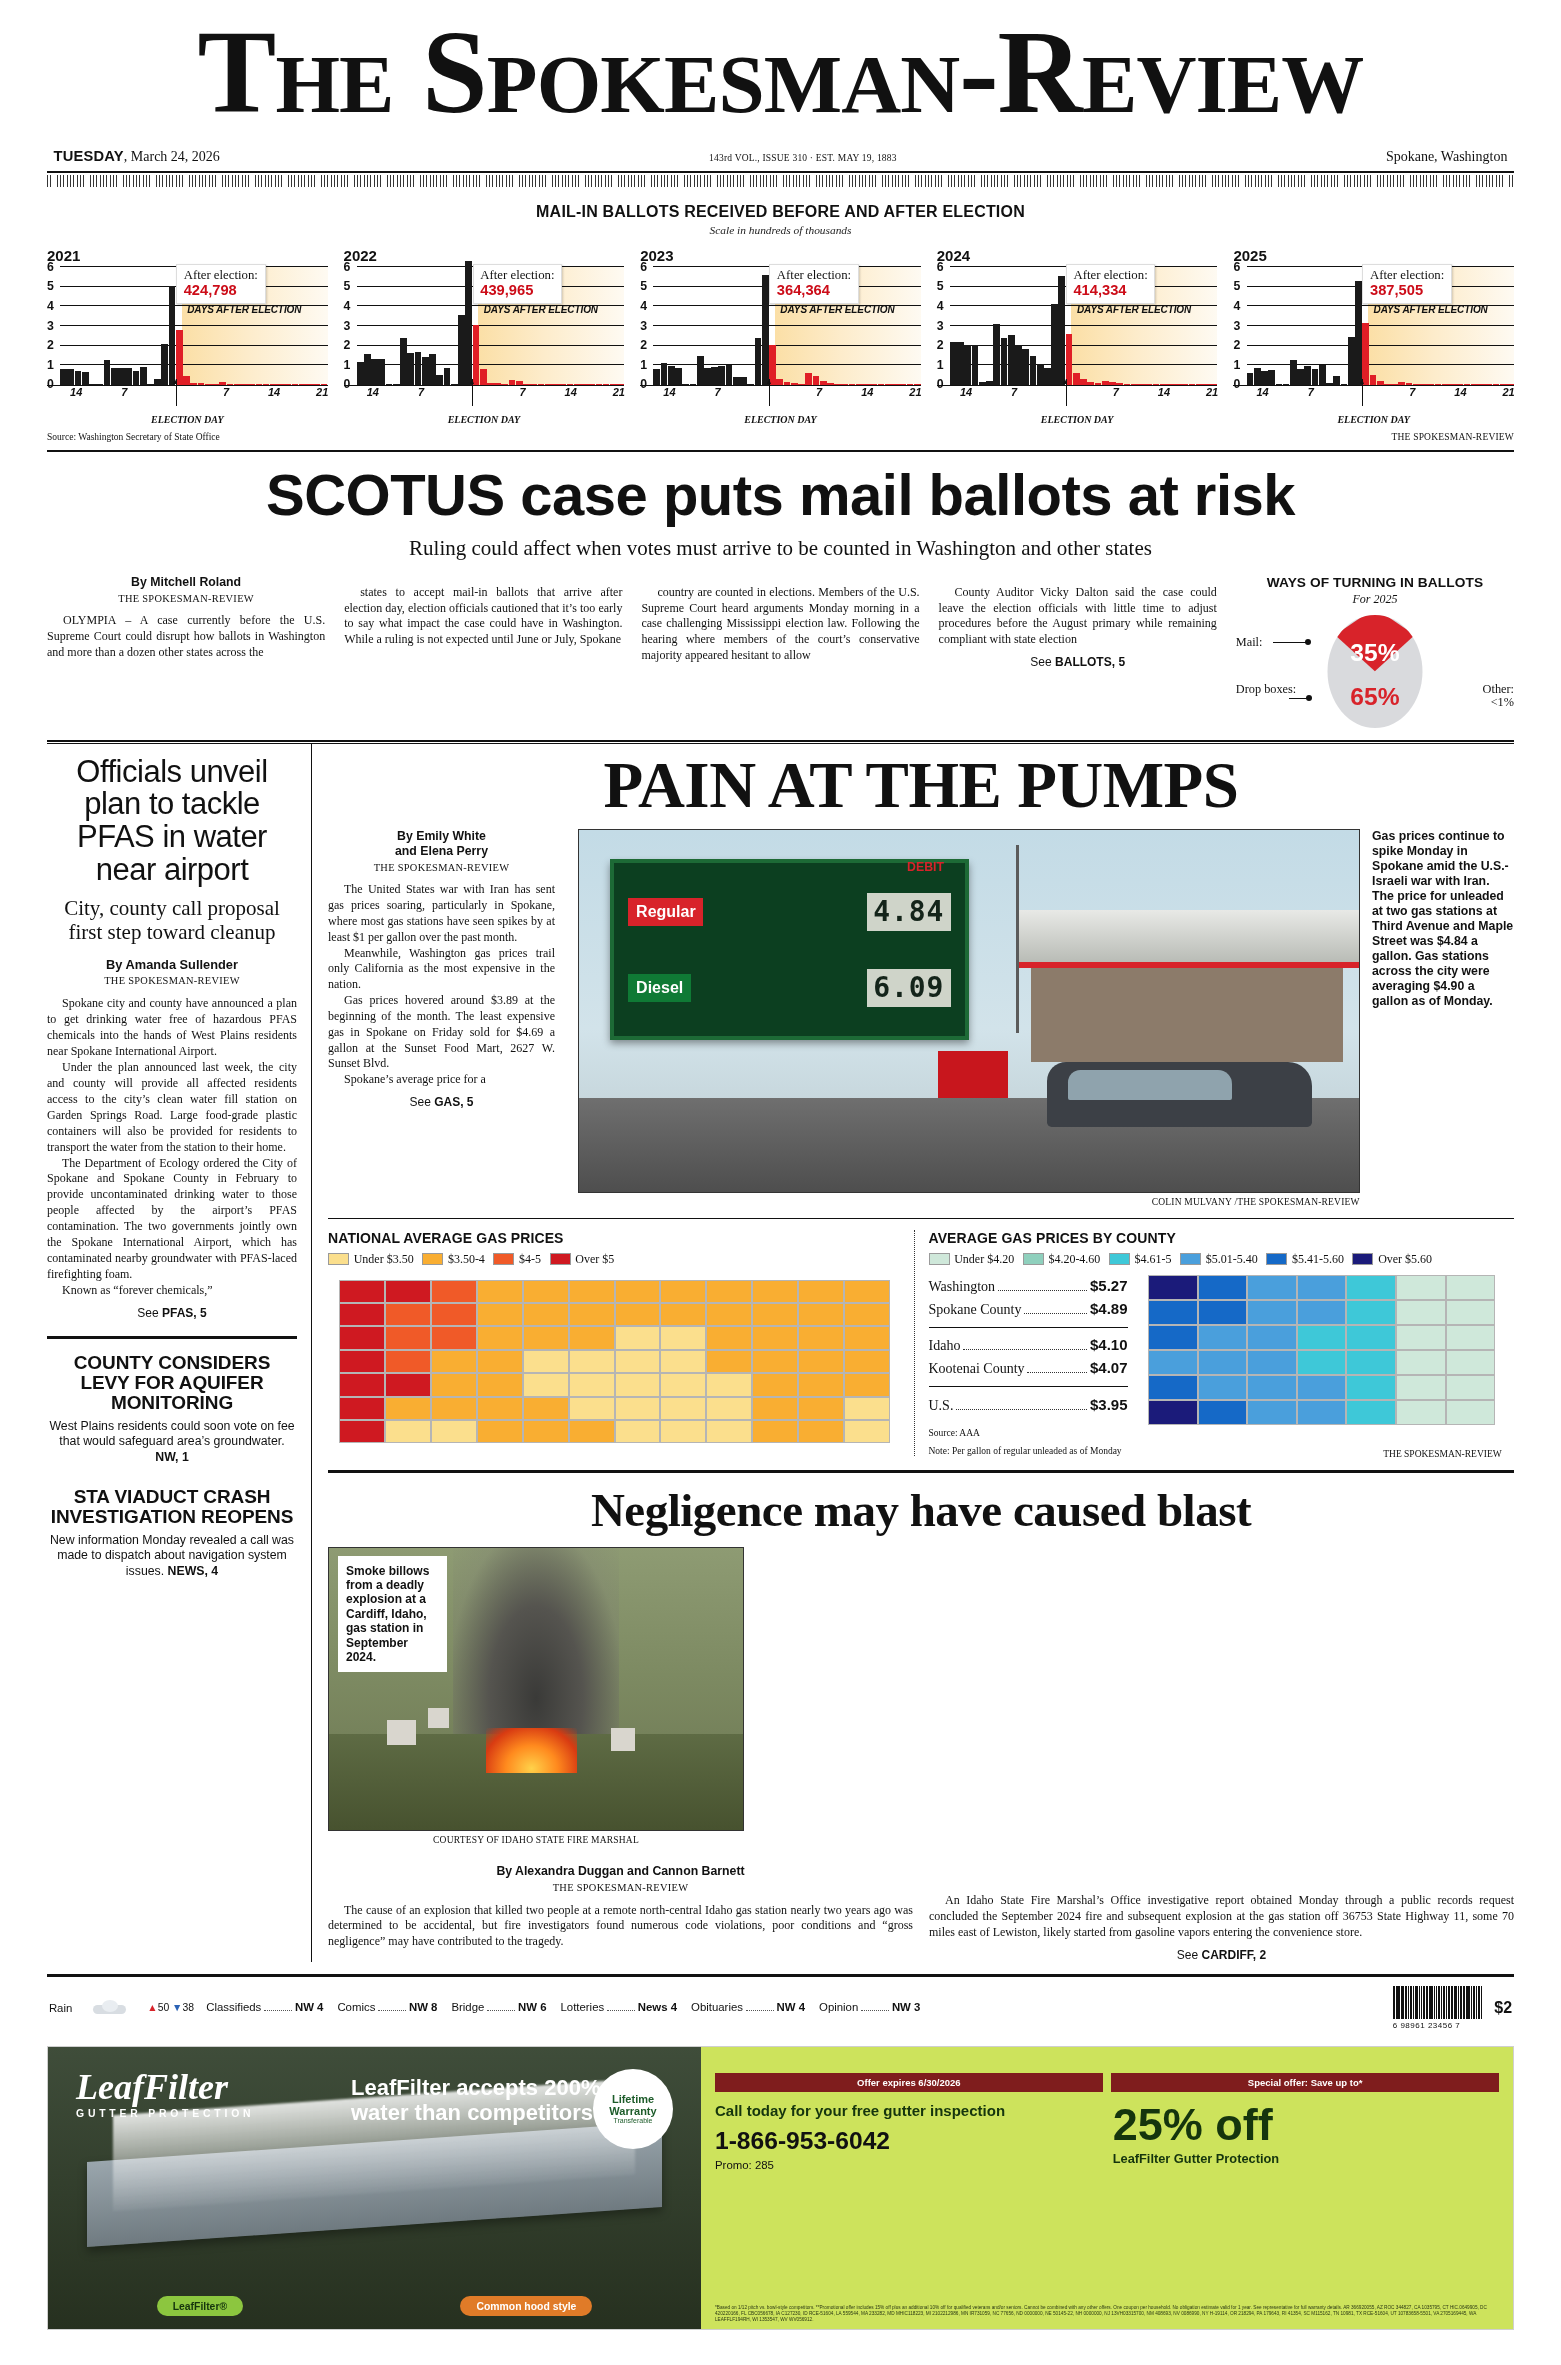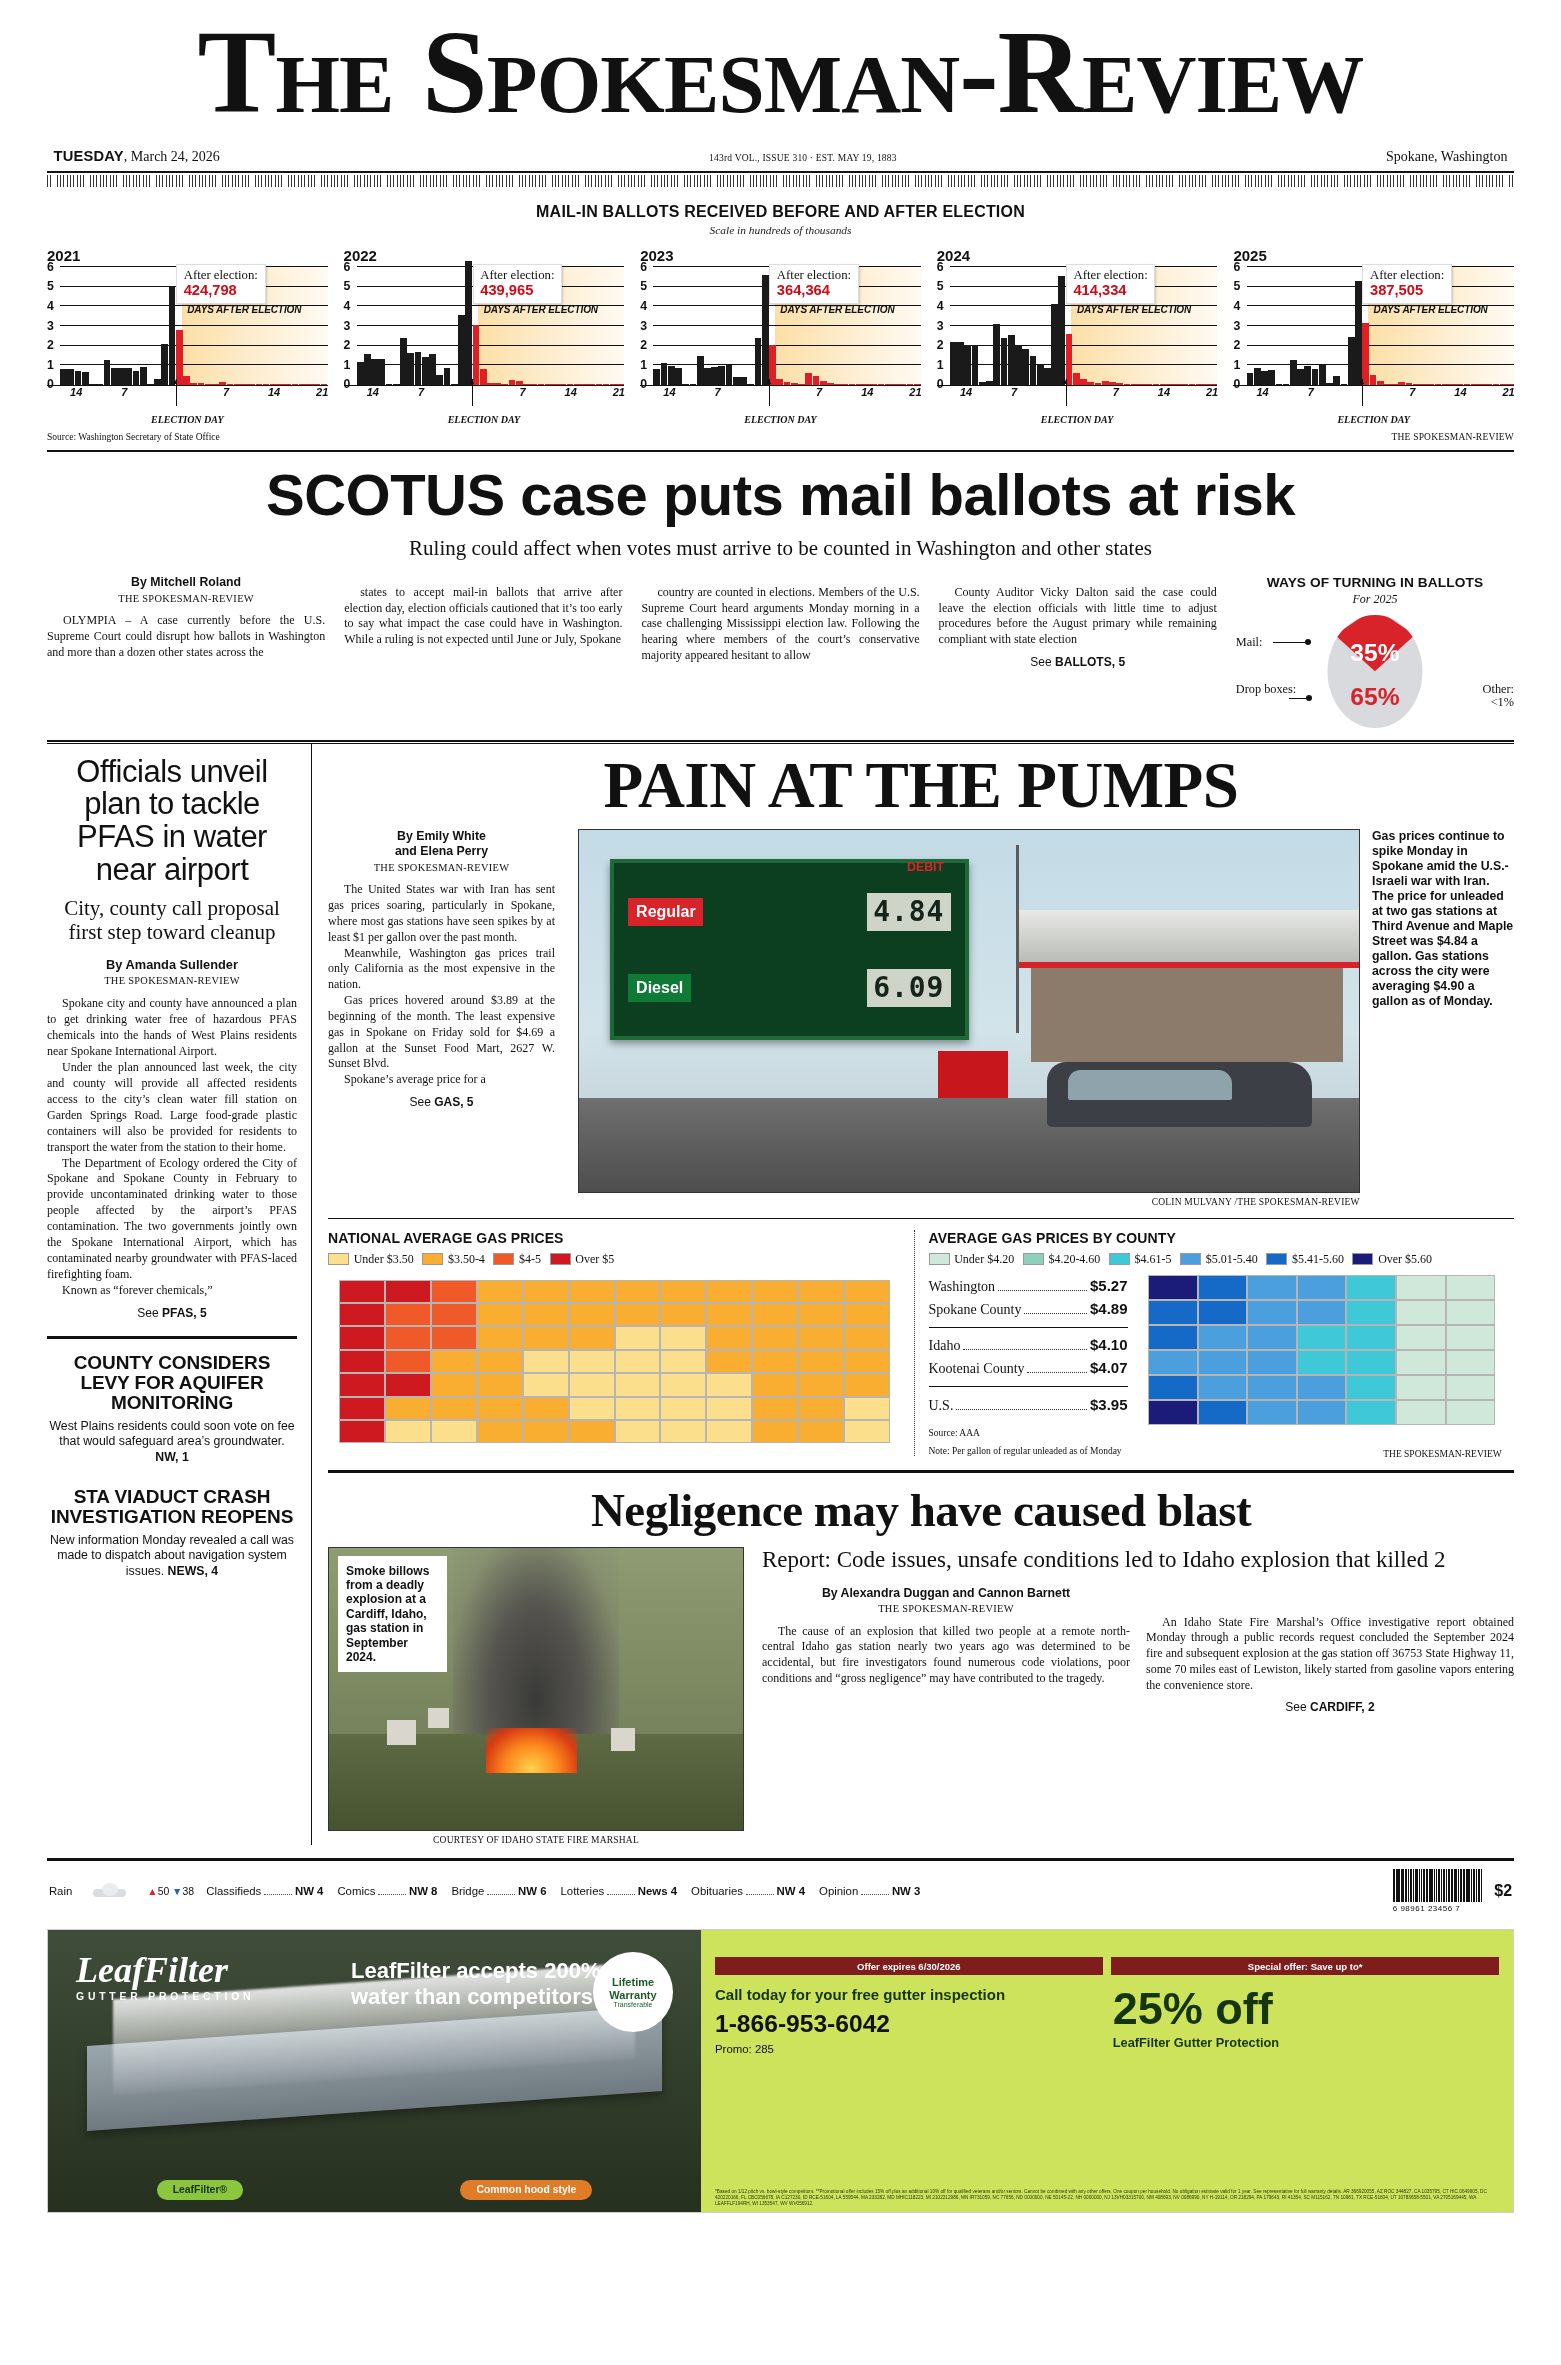--- a/index.html
+++ b/index.html
@@ -182,21 +182,21 @@
   .prow .nm { white-space:nowrap; }
   .prow .dots { flex:1 1 auto; border-bottom:1.4px dotted #333; margin:0 2.8px 2.8px; }
   .prow .vl { font-family:"Liberation Sans",sans-serif; font-weight:bold; font-size:15px; }
   .phr { border-top:1.9px solid #111; margin:6.6px 0; }
   .note { font-size:9.5px; margin-top:12.3px; }
   .note2 { font-size:9.5px; margin-top:7.6px; display:flex; justify-content:space-between; }
 
   
   .neg-rule { border-top:2.4px solid #111; border-bottom:0.9px solid #111; height:3.3px; margin-top:14px; }
   .neg-hed { text-align:center; font-family:"Liberation Serif",serif; font-weight:bold; font-size:47px; line-height:1; margin-top:14px; letter-spacing:-0.5px; }
-  .neg-body { display:flex; gap:18px; margin-top:12.3px; }
+  .neg-body { display:flex; gap:6px; margin-top:12.3px;flex-direction:column; }
   .neg-photo-col { width:416px; }
   .neg-photo { position:relative; width:100%; height:284px; overflow:hidden; background:#6f7a55; border:0.9px solid #333; }
   .ngsky { position:absolute; inset:0; background:linear-gradient(180deg,#8e9b73 0%, #7d8a62 45%, #6a7550 100%); }
   .smoke { position:absolute; left:30%; top:-4%; width:40%; height:72%; background:radial-gradient(ellipse at 50% 80%, #3a3a38 0%, #55544f 40%, rgba(120,120,112,.25) 75%, transparent 100%); }
   .fire { position:absolute; left:38%; bottom:20%; width:22%; height:16%; background:radial-gradient(ellipse at 50% 90%, #ffd24a 0%, #ff8a1e 40%, #d83b12 75%, rgba(216,59,18,0) 100%); }
   .trees { position:absolute; left:0; bottom:0; width:100%; height:34%; background:linear-gradient(180deg,#5e6b44,#47522f); }
   .bld { position:absolute; background:#d9d6ce; }
   .neg-cap-box { position:absolute; left:8.5px; top:8.5px; width:109px; background:#fff; padding:7.6px 8.5px; font-family:"Liberation Sans",sans-serif; font-weight:bold; font-size:12px; line-height:1.2; }
   .neg-credit { font-size:9.5px; text-align:center; margin-top:4.7px; font-variant:small-caps; letter-spacing:0.2px; }
   .neg-text-col { flex:1 1 0; }
@@ -993,21 +993,20 @@
             <div class="trees"></div>
             <div class="fire"></div>
             <div class="bld" style="left:14%; bottom:30%; width:7%; height:9%;"></div>
             <div class="bld" style="left:24%; bottom:36%; width:5%; height:7%;"></div>
             <div class="bld" style="left:68%; bottom:28%; width:6%; height:8%;"></div>
             <div class="neg-cap-box">Smoke billows from a deadly explosion at a Cardiff, Idaho, gas station in September 2024.</div>
           </div>
           <div class="neg-credit">COURTESY OF IDAHO STATE FIRE MARSHAL</div>
         </div>
         <div class="neg-text-col">
-          <div class="neg-deck">Report: Code issues, unsafe conditions led to Idaho explosion that killed 2</div>
           <div class="neg-cols">
             <div class="col">
               <div class="byline">By Alexandra Duggan and Cannon Barnett</div>
               <div class="byorg">THE SPOKESMAN-REVIEW</div>
               <div class="body-txt">
                   <p>The cause of an explosion that killed two people at a remote north-central Idaho gas station nearly two years ago was determined to be accidental, but fire investigators found numerous code violations, poor conditions and “gross negligence” may have contributed to the tragedy.</p>
                 </div>
             </div>
             <div class="col">
               <div class="body-txt" style="margin-top:29px;">

